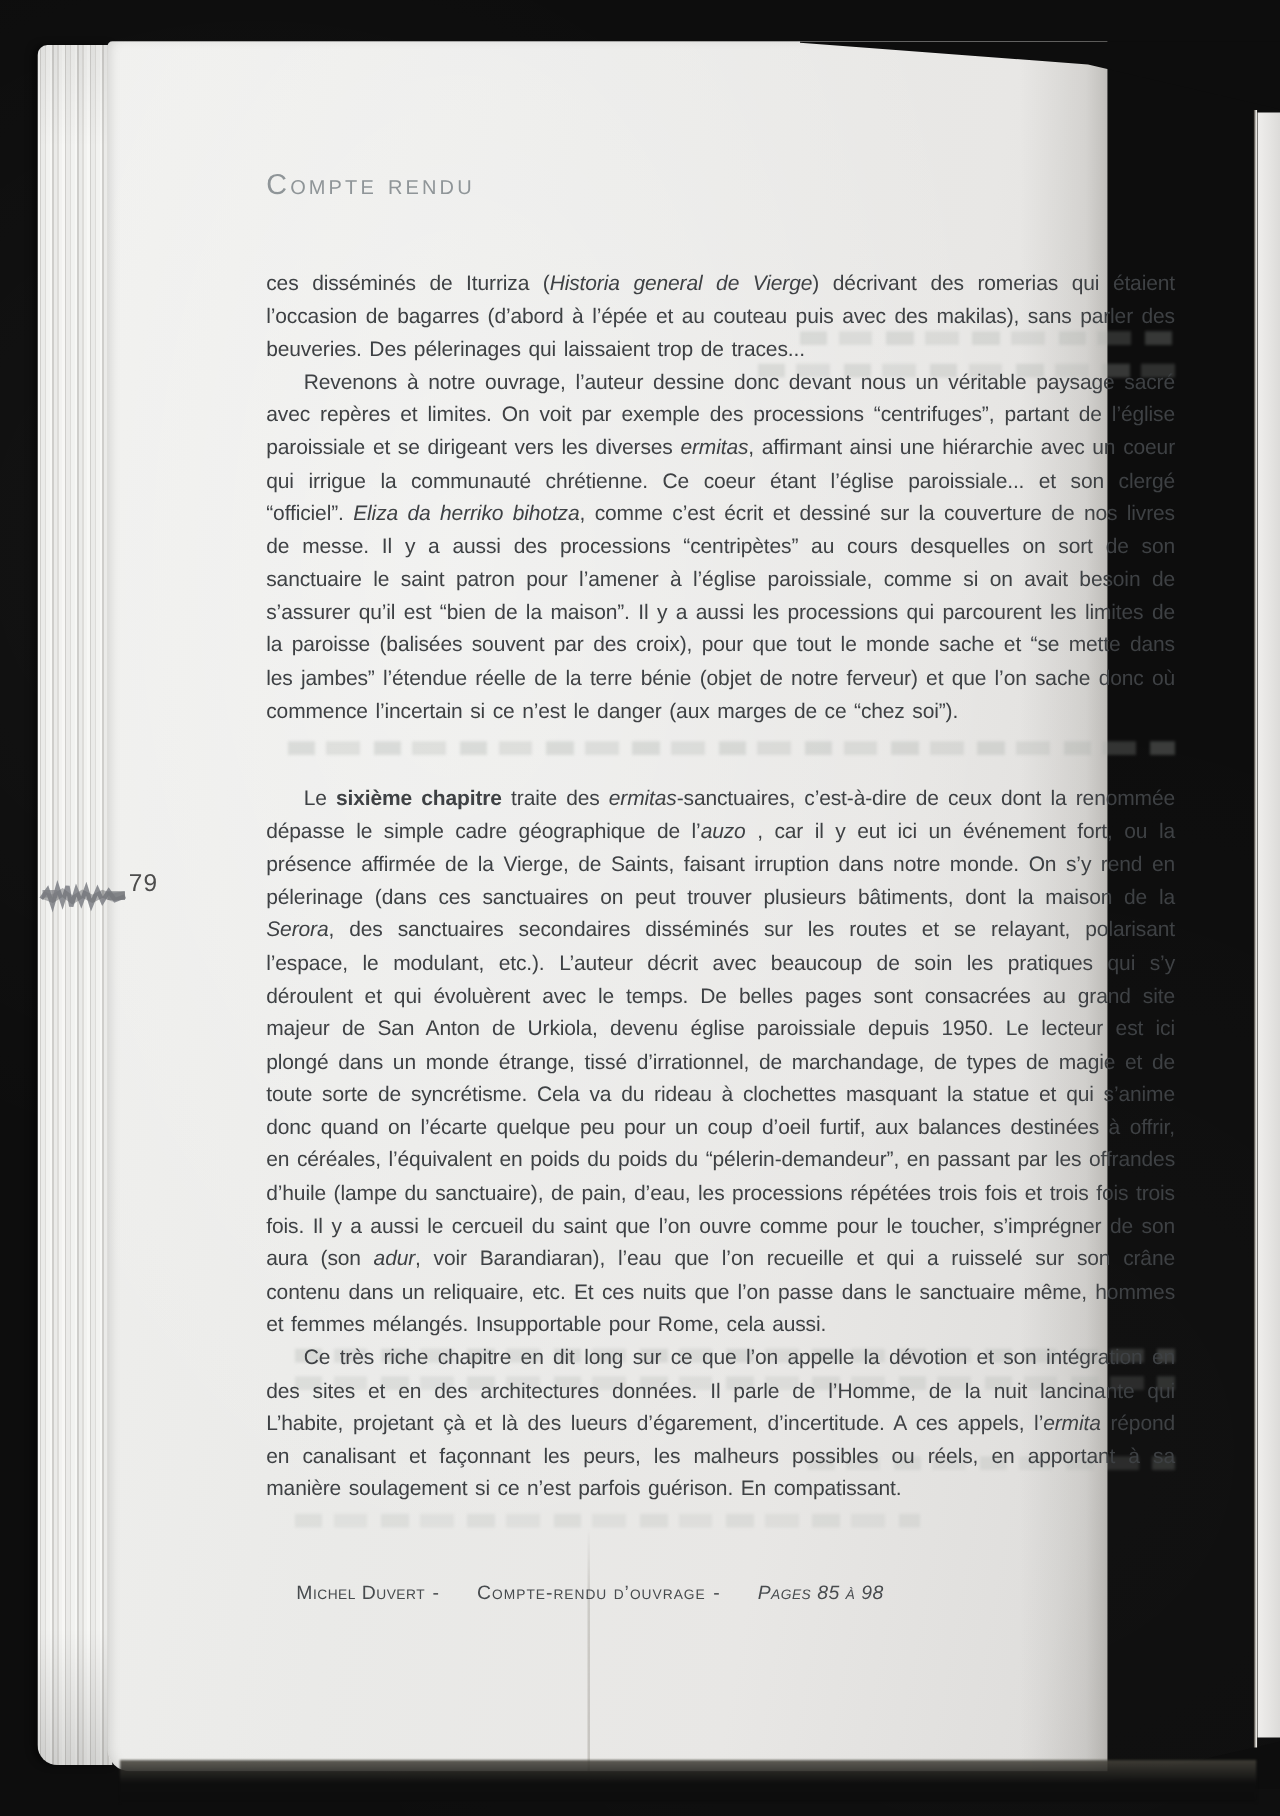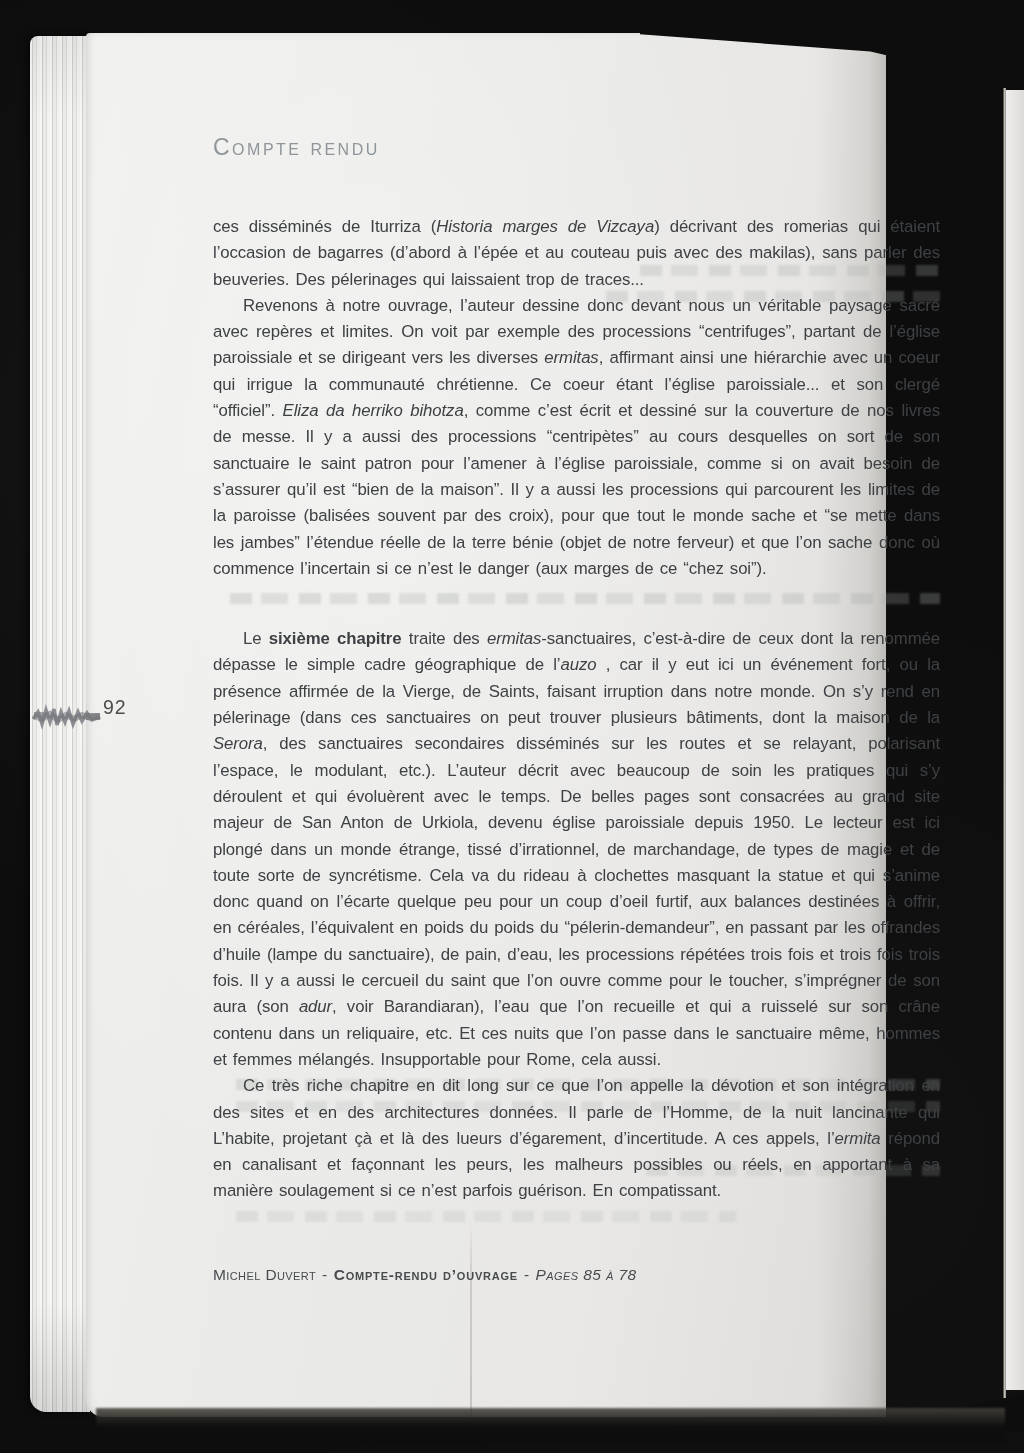--- a/index.html
+++ b/index.html
@@ -93,22 +93,22 @@
   .textblock p.gap{margin-top:44px;}
   .em{font-style:italic;}
   .st{font-weight:bold;}
 
   
   .footer{
     position:absolute;left:127px;top:1233px;
     font-size:15.5px;color:#474b4e;letter-spacing:0.4px;
     white-space:nowrap;
   }
-  .footer .sc{font-variant:small-caps;}
-  .footer .b{font-weight:bold;letter-spacing:0.8px;}
+  .footer .sc{font-variant:small-caps;margin-left:24px;}
+  .footer .b{font-weight:normal;letter-spacing:0.8px;}
   .footer .i{font-style:italic;}
   .footer .sep{margin:0 6px;}
 
   
   .pagenum{
     position:absolute;left:103px;top:696px;
     font-size:19.5px;color:#4c4c4c;letter-spacing:1px;
   }
   .scribble{position:absolute;left:30px;top:699px;width:74px;height:36px;}
 
@@ -149,42 +149,42 @@
     <div class="ghost g3"></div>
     <div class="ghost g4"></div>
     <div class="ghost g5"></div>
     <div class="ghost g6"></div>
     <div class="ghost g7"></div>
     <div class="crease-v"></div>
 
     <div class="header">Compte rendu</div>
 
     <div class="textblock">
-      <p class="para"><span>ces disséminés de Iturriza (</span><span class="em">Historia marges de Vizcaya</span><span>) décrivant des romerias qui étaient l’occasion de bagarres (d’abord à l’épée et au couteau puis avec des makilas), sans parler des beuveries. Des pélerinages qui laissaient trop de traces...</span></p>
+      <p class="para"><span>ces disséminés de Iturriza (</span><span class="em">Historia general de Vierge</span><span>) décrivant des romerias qui étaient l’occasion de bagarres (d’abord à l’épée et au couteau puis avec des makilas), sans parler des beuveries. Des pélerinages qui laissaient trop de traces...</span></p>
 
       <p class="para indent"><span>Revenons à notre ouvrage, l’auteur dessine donc devant nous un véritable paysage sacré avec repères et limites. On voit par exemple des processions “centrifuges”, partant de l’église paroissiale et se dirigeant vers les diverses </span><span class="em">ermitas</span><span>, affirmant ainsi une hiérarchie avec un coeur qui irrigue la communauté chrétienne. Ce coeur étant l’église paroissiale... et son clergé “officiel”. </span><span class="em">Eliza da herriko bihotza</span><span>, comme c’est écrit et dessiné sur la couverture de nos livres de messe. Il y a aussi des processions “centripètes” au cours desquelles on sort de son sanctuaire le saint patron pour l’amener à l’église paroissiale, comme si on avait besoin de s’assurer qu’il est “bien de la maison”. Il y a aussi les processions qui parcourent les limites de la paroisse (balisées souvent par des croix), pour que tout le monde sache et “se mette dans les jambes” l’étendue réelle de la terre bénie (objet de notre ferveur) et que l’on sache donc où commence l’incertain si ce n’est le danger (aux marges de ce “chez soi”).</span></p>
 
       <p class="para indent gap"><span>Le </span><span class="st">sixième chapitre</span><span> traite des </span><span class="em">ermitas</span><span>-sanctuaires, c’est-à-dire de ceux dont la renommée dépasse le simple cadre géographique de l’</span><span class="em">auzo</span><span> , car il y eut ici un événement fort, ou la présence affirmée de la Vierge, de Saints, faisant irruption dans notre monde. On s’y rend en pélerinage (dans ces sanctuaires on peut trouver plusieurs bâtiments, dont la maison de la </span><span class="em">Serora</span><span>, des sanctuaires secondaires disséminés sur les routes et se relayant, polarisant l’espace, le modulant, etc.). L’auteur décrit avec beaucoup de soin les pratiques qui s’y déroulent et qui évoluèrent avec le temps. De belles pages sont consacrées au grand site majeur de San Anton de Urkiola, devenu église paroissiale depuis 1950. Le lecteur est ici plongé dans un monde étrange, tissé d’irrationnel, de marchandage, de types de magie et de toute sorte de syncrétisme. Cela va du rideau à clochettes masquant la statue et qui s’anime donc quand on l’écarte quelque peu pour un coup d’oeil furtif, aux balances destinées à offrir, en céréales, l’équivalent en poids du poids du “pélerin-demandeur”, en passant par les offrandes d’huile (lampe du sanctuaire), de pain, d’eau, les processions répétées trois fois et trois fois trois fois. Il y a aussi le cercueil du saint que l’on ouvre comme pour le toucher, s’imprégner de son aura (son </span><span class="em">adur</span><span>, voir Barandiaran), l’eau que l’on recueille et qui a ruisselé sur son crâne contenu dans un reliquaire, etc. Et ces nuits que l’on passe dans le sanctuaire même, hommes et femmes mélangés. Insupportable pour Rome, cela aussi.</span></p>
 
       <p class="para indent"><span>Ce très riche chapitre en dit long sur ce que l’on appelle la dévotion et son intégration en des sites et en des architectures données. Il parle de l’Homme, de la nuit lancinante qui L’habite, projetant çà et là des lueurs d’égarement, d’incertitude. A ces appels, l’</span><span class="em">ermita</span><span> répond en canalisant et façonnant les peurs, les malheurs possibles ou réels, en apportant à sa manière soulagement si ce n’est parfois guérison. En compatissant.</span></p>
     </div>
 
     <div class="footer">
-      <span class="sc">Michel Duvert</span><span class="sep">-</span><span class="sc b">Compte-rendu d’ouvrage</span><span class="sep">-</span><span class="sc i">Pages 85 à 78</span>
+      <span class="sc">Michel Duvert</span><span class="sep">-</span><span class="sc b">Compte-rendu d’ouvrage</span><span class="sep">-</span><span class="sc i">Pages 85 à 98</span>
     </div>
   </div>
 
   <div class="top-wedge"></div>
   <div class="bottom-wedge"></div>
   <div class="bottom-shadow"></div>
 
   <div class="facing-page"></div>
   <div class="spine-crease"></div>
 
   <svg class="scribble" viewBox="0 0 74 36">
     <path d="M3 20 L8 13 L12 25 L16 11 L20 23 L24 10 L27 26 L31 13 L35 23 L39 12 L43 25 L48 13 L52 22 L57 14 L62 21 L70 18" stroke="#82848a" stroke-width="3.5" fill="none" opacity="0.9"></path>
     <path d="M4 17 L12 20 L20 15 L28 21 L36 16 L44 20 L52 16 L60 19 L70 17" stroke="#6c6e72" stroke-width="6" fill="none" opacity="0.5"></path>
     <rect x="56" y="14" width="14" height="7" fill="#77797d" opacity="0.8"></rect>
     <rect x="4" y="13" width="12" height="6" fill="#7c7e82" opacity="0.7"></rect>
   </svg>
-  <div class="pagenum">92</div>
+  <div class="pagenum">79</div>
 
 </div>
 
 </body></html>

